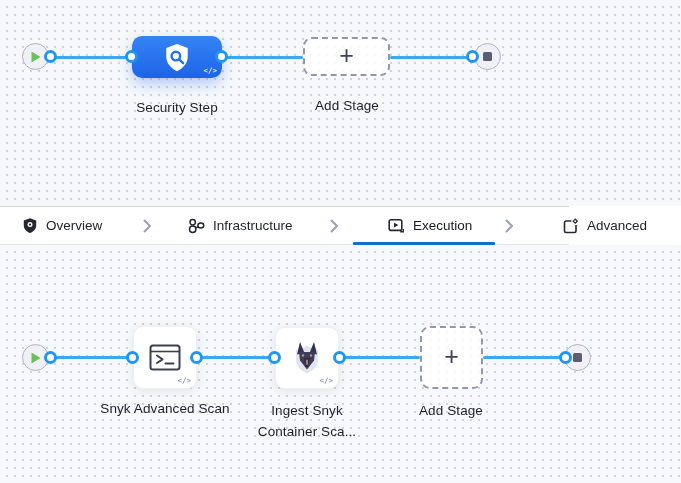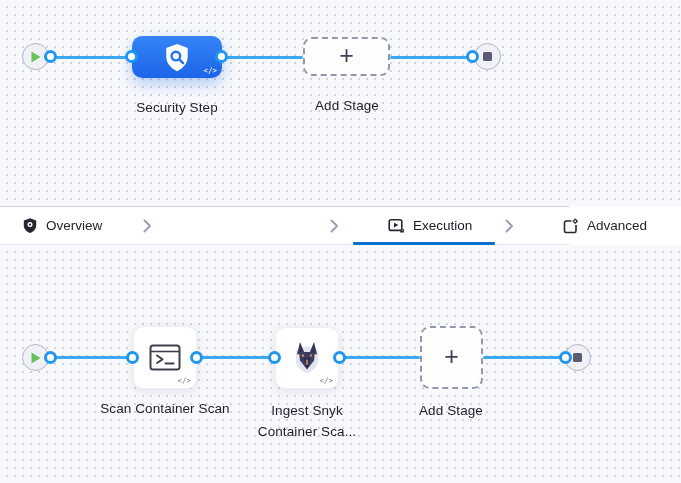--- a/index.html
+++ b/index.html
@@ -130,20 +130,29 @@
         <circle cx="8" cy="7.6" r="2.5" fill="#ffffff"></circle>
         <circle cx="8" cy="7.6" r="1.1" fill="#262733"></circle>
       </svg>
       <span>Overview</span>
     </div>
 
     <svg class="tab-chevron" style="left:143px;" width="9" height="14" viewBox="0 0 9 14">
       <polyline points="1.5,1.5 7,7 1.5,12.5" fill="none" stroke="#9aa0b5" stroke-width="2" stroke-linecap="round" stroke-linejoin="round"></polyline>
     </svg>
 
+    <div class="tab" style="left:188px;">
+      <svg width="17" height="16" viewBox="0 0 17 16">
+        <circle cx="4.7" cy="4.2" r="2.7" fill="none" stroke="#262733" stroke-width="1.5"></circle>
+        <circle cx="4.7" cy="11.3" r="3.2" fill="none" stroke="#262733" stroke-width="1.5"></circle>
+        <ellipse cx="12.8" cy="7.6" rx="2.9" ry="2.5" fill="none" stroke="#262733" stroke-width="1.5"></ellipse>
+        <line x1="7.5" y1="10" x2="10.2" y2="8.6" stroke="#262733" stroke-width="1.5"></line>
+      </svg>
+      <span>Infrastructure</span>
+    </div>
 
     <svg class="tab-chevron" style="left:330px;" width="9" height="14" viewBox="0 0 9 14">
       <polyline points="1.5,1.5 7,7 1.5,12.5" fill="none" stroke="#9aa0b5" stroke-width="2" stroke-linecap="round" stroke-linejoin="round"></polyline>
     </svg>
 
     <div class="tab active" style="left:388px;">
       <svg width="17" height="16" viewBox="0 0 17 16">
         <rect x="1.2" y="1.8" width="12.6" height="10.6" rx="2" fill="none" stroke="#262733" stroke-width="1.6"></rect>
         <polygon points="6,4.8 10.4,7.1 6,9.4" fill="#262733"></polygon>
         <path d="M15.2 11 v2.8 h-3" fill="none" stroke="#262733" stroke-width="1.4"></path>
@@ -216,18 +225,18 @@
       <div class="stop-square"></div>
     </div>
 
     <div class="ring" style="left:44px; top:106px;"></div>
     <div class="ring" style="left:126px; top:106px;"></div>
     <div class="ring" style="left:190px; top:106px;"></div>
     <div class="ring" style="left:268px; top:106px;"></div>
     <div class="ring" style="left:333px; top:106px;"></div>
     <div class="ring" style="left:559px; top:106px;"></div>
 
-    <div class="node-label" style="left:100px; top:153px; width:130px;">Scan Container Scan</div>
+    <div class="node-label" style="left:100px; top:153px; width:130px;">Snyk Advanced Scan</div>
     <div class="node-label" style="left:242px; top:155px; width:130px;">Ingest Snyk Container Sca...</div>
     <div class="node-label" style="left:391px; top:155px; width:120px;">Add Stage</div>
   </div>
 
 </div>
 
 </body></html>

